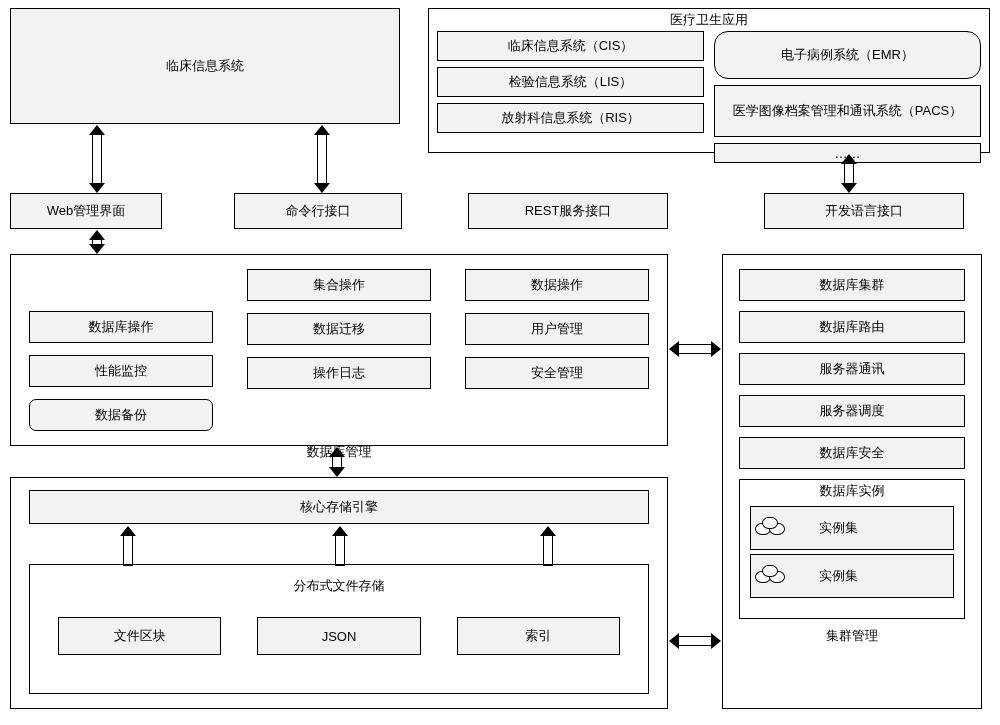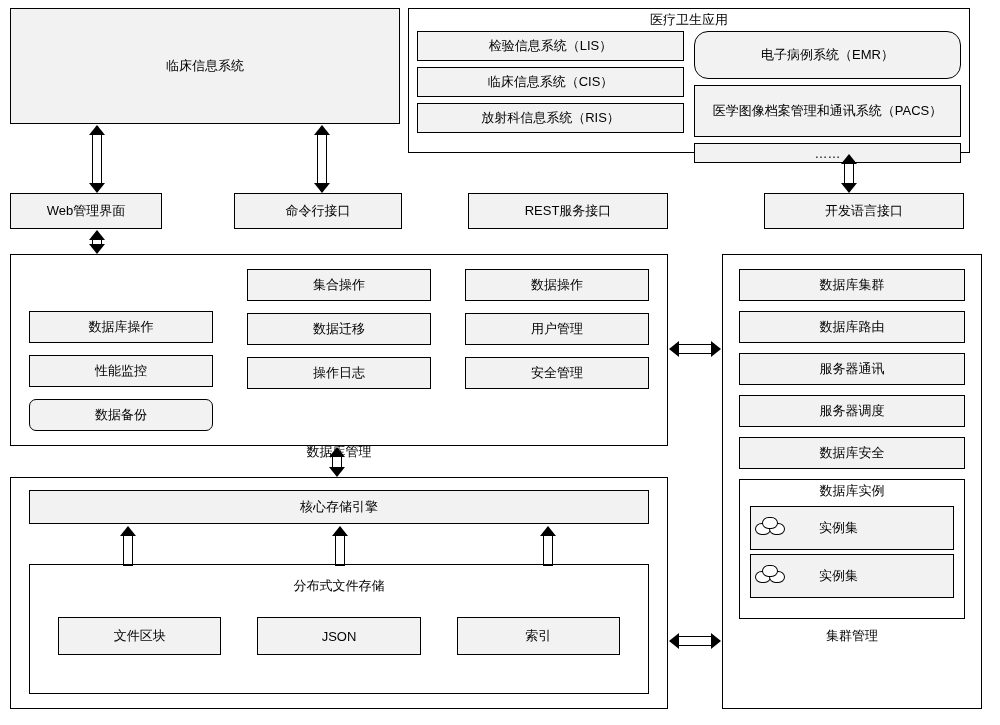--- a/index.html
+++ b/index.html
@@ -72,29 +72,29 @@
   .dbset .stack .cyl:nth-child(2){position:absolute; left:14px; top:6px;}
   .dbset .stack .cyl:nth-child(3){position:absolute; left:7px; top:0;}
 </style>
 </head>
 <body>
 
 <div class="box pos" style="left:10px; top:8px; width:390px; height:116px;">
   <span>临床信息系统</span>
 </div>
 
-<div class="outline pos" style="left:408px; top:8px; width:562px; height:145px;">
+<div class="outline pos" style="left:428px; top:8px; width:562px; height:145px;">
   <div class="title">医疗卫生应用</div>
   <div style="display:flex; gap:10px; padding:0 8px;">
     <div style="flex:1; display:flex; flex-direction:column; gap:6px;">
       <div class="box" style="height:30px;">
+          <span>临床信息系统（CIS）</span>
+        </div>
+      <div class="box" style="height:30px;">
           <span>检验信息系统（LIS）</span>
-        </div>
-      <div class="box" style="height:30px;">
-          <span>临床信息系统（CIS）</span>
         </div>
       <div class="box" style="height:30px;">
           <span>放射科信息系统（RIS）</span>
         </div>
     </div>
     <div style="flex:1; display:flex; flex-direction:column; gap:6px;">
       <div class="box" style="height:48px;border-radius:14px;">
           <span>电子病例系统（EMR）</span>
         </div>
       <div class="box" style="height:52px; line-height:1.3;">

